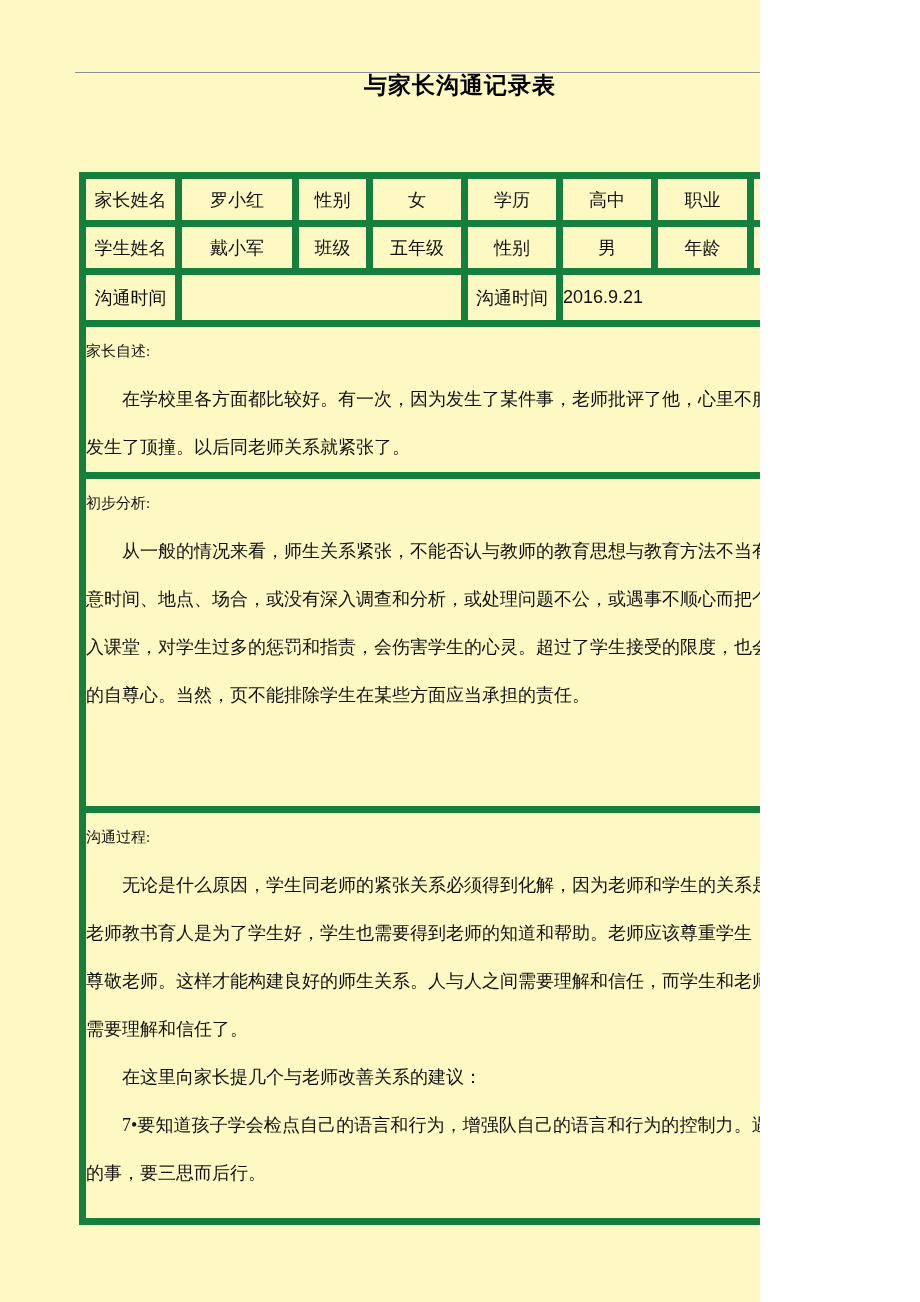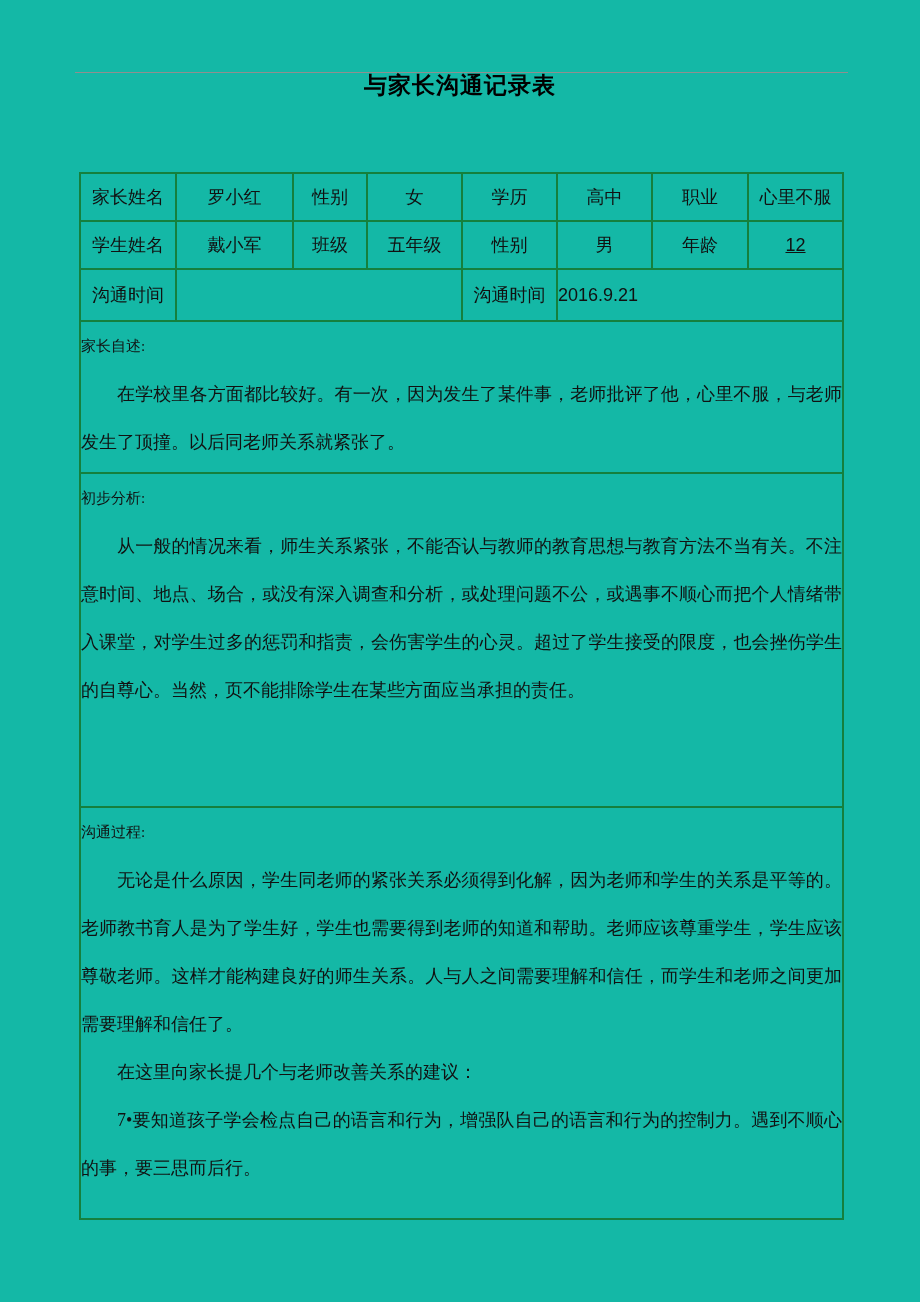--- a/index.html
+++ b/index.html
@@ -1,31 +1,31 @@
 <!DOCTYPE html>
 <html><head>
 <meta charset="utf-8">
 <style>
   html,body{margin:0;padding:0;background:#ffffff;}
   .page{
-    position:relative;width:920px;height:1302px;background:#14b8a6;
+    position:relative;width:760px;height:1302px;background:#fef9c3;
     font-family:"Liberation Serif","DejaVu Serif",serif;color:#111111;overflow:hidden;
   }
   .top-rule{position:absolute;left:75px;top:72px;width:773px;height:1px;background:#8f8f8f;}
   .doc-title{
     position:absolute;left:0;top:70px;width:920px;margin:0;text-align:center;
     font-family:"Liberation Sans","DejaVu Sans",sans-serif;font-size:23px;font-weight:bold;color:#000000;
     letter-spacing:1px;
   }
   table.form{
     position:absolute;left:79px;top:172px;width:763px;
     border-collapse:collapse;table-layout:fixed;
   }
   table.form td{
-    border:2px solid #15803d;font-size:18px;color:#111111;overflow:hidden;
+    border:7px solid #15803d;font-size:18px;color:#111111;overflow:hidden;
     padding:0;
   }
   tr.h48{height:48px;}
   tr.h52{height:52px;}
   tr.h152{height:152px;}
   tr.h334{height:334px;}
   tr.h412{height:412px;}
   td.meta{text-align:center;vertical-align:middle;}
   td.num{font-family:"Liberation Sans","DejaVu Sans",sans-serif;font-size:19px;text-decoration:underline;}
   td.date{

